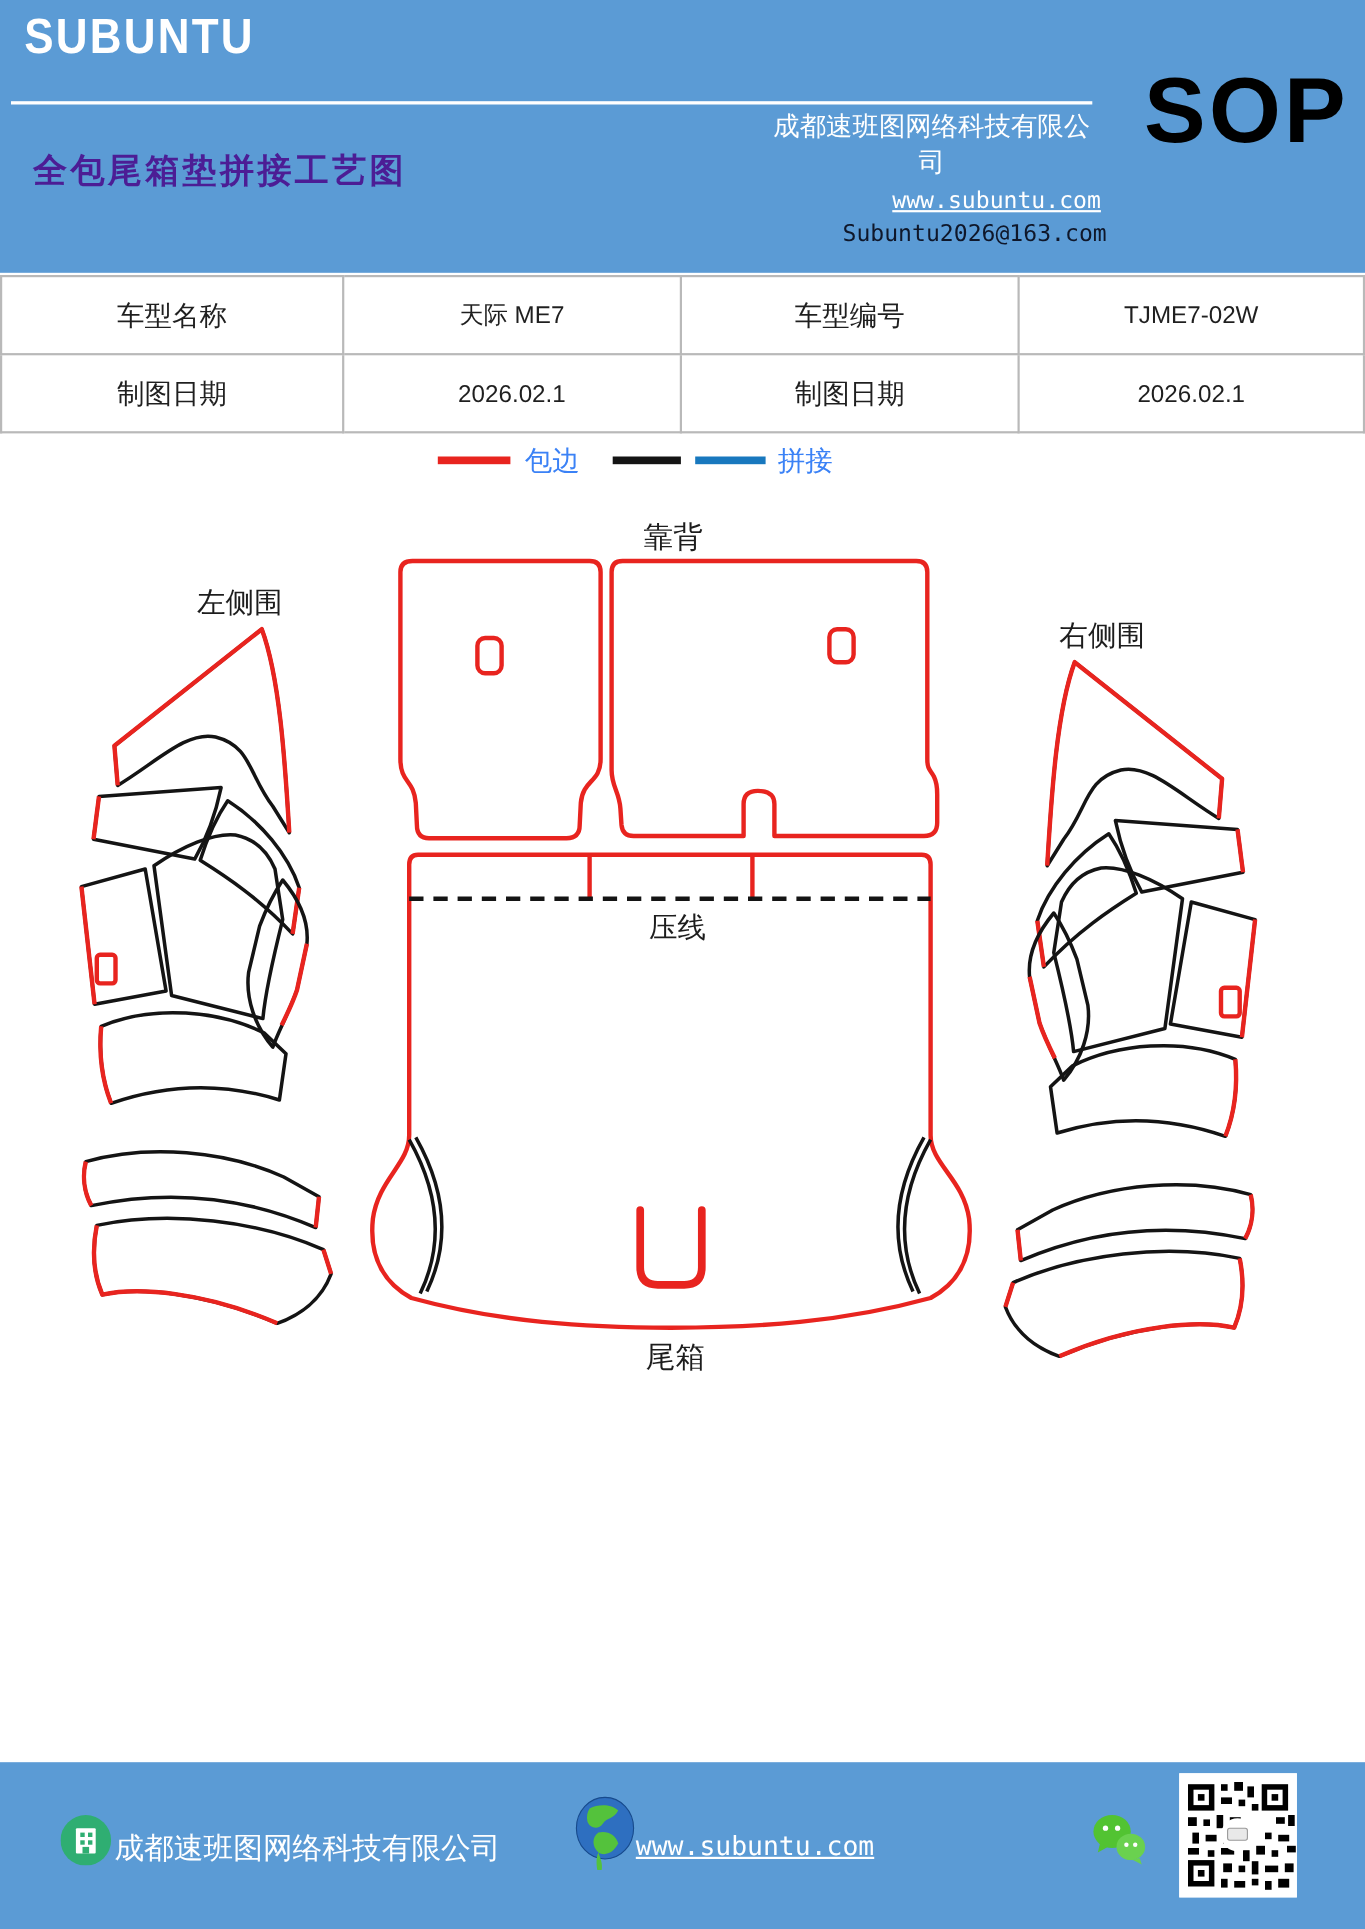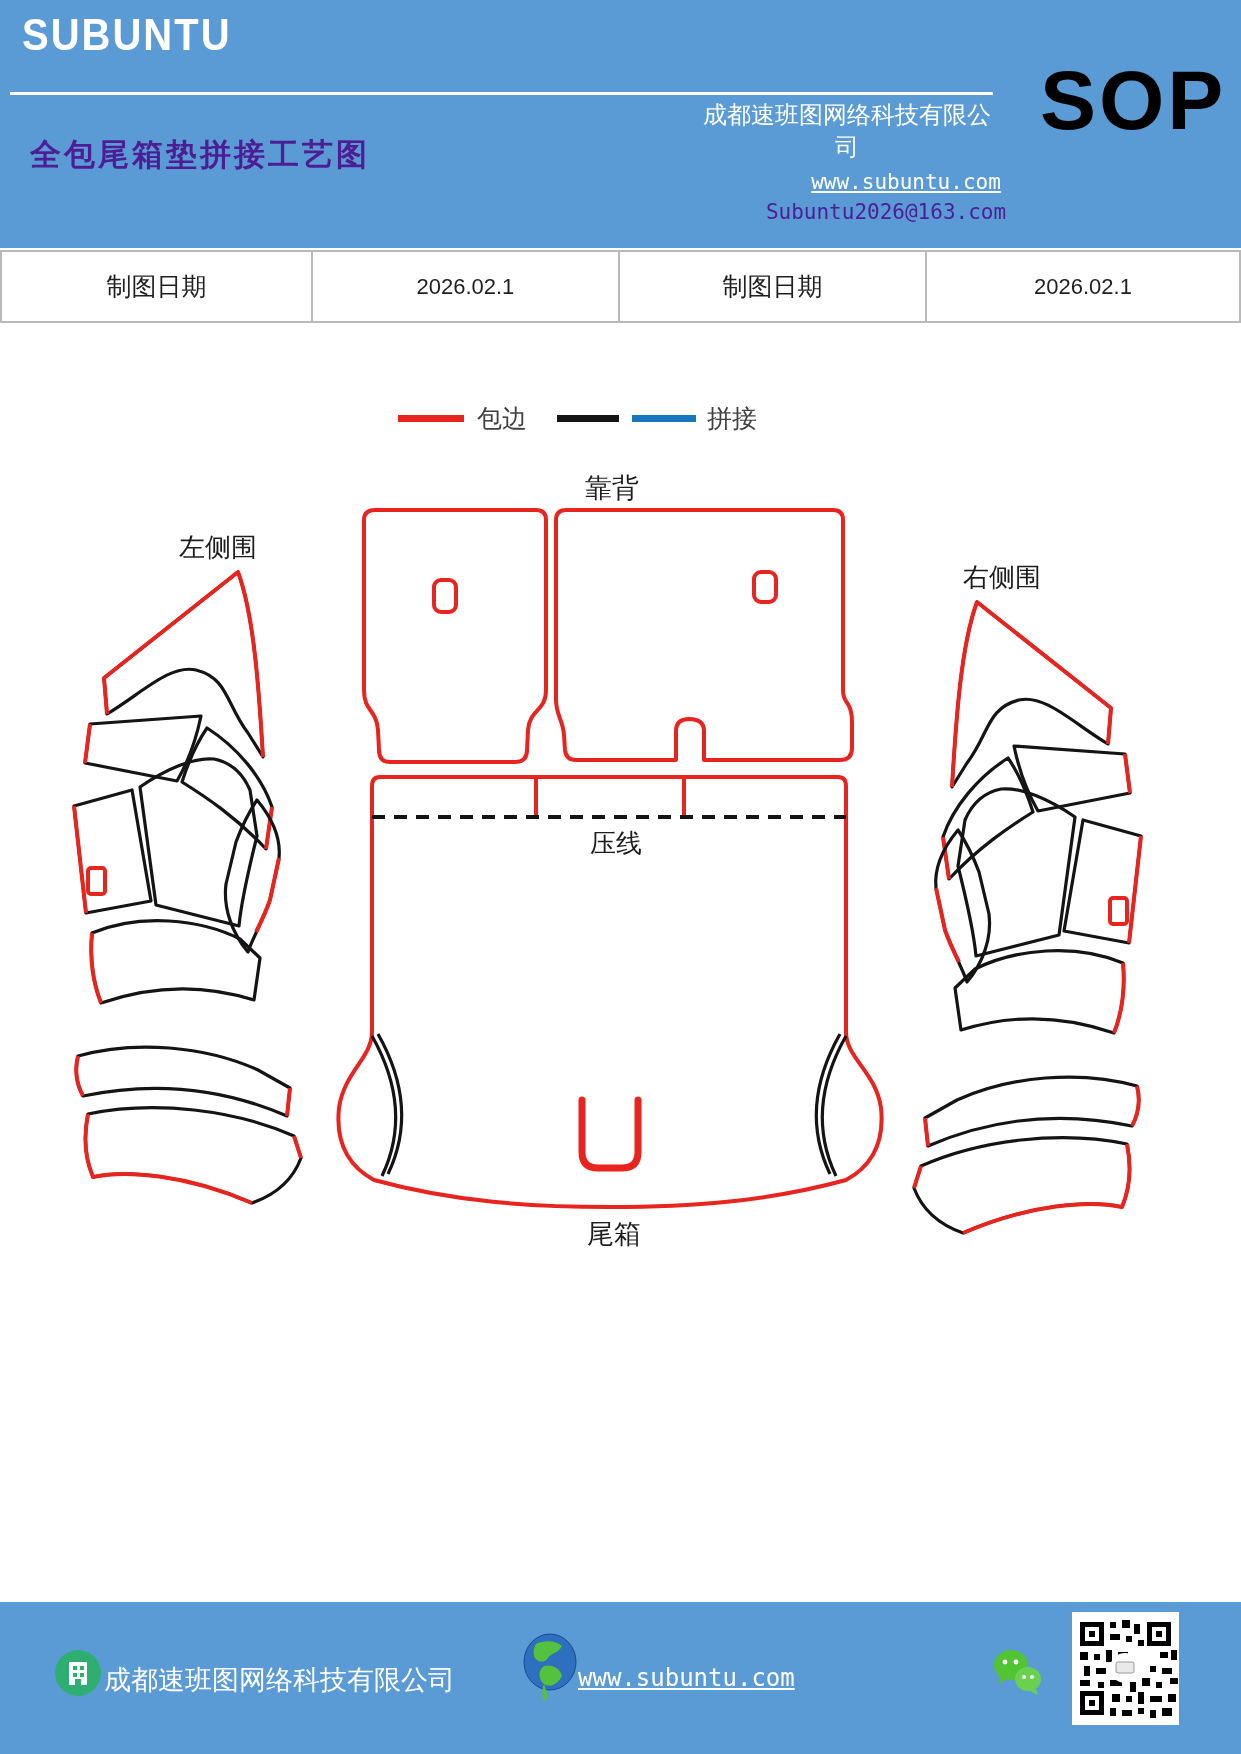--- a/index.html
+++ b/index.html
@@ -10,32 +10,32 @@
   .logo{position:absolute;left:22px;top:12px;color:#fff;font-size:40px;font-weight:bold;
         letter-spacing:2px;font-family:"Liberation Sans",sans-serif;transform:scaleY(1.12);}
   .header-rule{position:absolute;left:10px;top:92px;width:983px;height:3px;background:#fff;}
   .header-company{position:absolute;left:697px;top:99px;width:300px;text-align:center;color:#fff;
         font-size:24px;font-family:"Liberation Serif",serif;}
   .doc-title{position:absolute;left:30px;top:134px;color:#4c1d95;font-size:31px;font-weight:bold;letter-spacing:3px;}
   .sop{position:absolute;left:1040px;top:52px;color:#000000;font-size:84px;font-weight:bold;
         letter-spacing:3px;font-family:"Liberation Sans",sans-serif;}
   .header-www{position:absolute;left:806px;top:170px;width:200px;text-align:center;color:#fff;
         font-size:21px;font-family:"DejaVu Sans Mono",monospace;text-decoration:underline;}
-  .header-mail{position:absolute;left:746px;top:200px;width:280px;text-align:center;color:#4c1d95;
+  .header-mail{position:absolute;left:746px;top:200px;width:280px;text-align:center;color:#0f172a;
         font-size:21px;font-family:"DejaVu Sans Mono",monospace;}
   
   .info-table{position:absolute;left:0;top:250px;width:1241px;border-collapse:collapse;}
   .info-table td{border:2px solid #b9b9b9;height:67px;text-align:center;vertical-align:middle;color:#1f1f1f;}
   .info-table td.lab{font-size:25px;font-family:"Liberation Serif",serif;}
   .info-table td.val{font-size:22px;}
   .info-table td.val.bold{font-weight:normal;}
   .c1{width:312px;} .c2{width:307px;} .c3{width:308px;} .c4{width:314px;}
   
   .legend{position:absolute;left:398px;top:402px;display:flex;align-items:center;
-          font-size:25px;color:#404040;}
+          font-size:25px;color:#3b82f6;}
   .sw{height:7px;display:inline-block;}
   .sw-red{width:66px;background:#e8241f;margin-right:13px;}
   .sw-black{width:62px;background:#141414;margin-left:30px;margin-right:13px;}
   .sw-blue{width:64px;background:#1878be;margin-right:11px;}
   
   .diagram{position:absolute;left:0;top:370px;width:1241px;height:900px;}
   .diagram text{font-family:"Liberation Sans",sans-serif;fill:#1d1d1d;}
   
   .footer{position:absolute;left:0;top:1602px;width:1241px;height:152px;background:#5b9bd5;}
   .f-company{position:absolute;left:104px;top:60px;color:#fff;font-size:27px;
@@ -55,20 +55,26 @@
     <div class="header-rule"></div>
     <div class="header-company">成都速班图网络科技有限公司</div>
     <div class="doc-title">全包尾箱垫拼接工艺图</div>
     <div class="sop">SOP</div>
     <div class="header-www">www.subuntu.com</div>
     <div class="header-mail">Subuntu2026@163.com</div>
   </div>
 
   <table class="info-table">
     <tbody>
+        <tr>
+      <td class="lab c1">车型名称</td>
+      <td class="val c2">天际 ME7</td>
+      <td class="lab c3">车型编号</td>
+      <td class="val c4">TJME7-02W</td>
+    </tr>
     <tr>
       <td class="lab c1">制图日期</td>
       <td class="val c2 bold">2026.02.1</td>
       <td class="lab c3">制图日期</td>
       <td class="val c4 bold">2026.02.1</td>
     </tr>
   </tbody>
     </table>
 
   <div class="legend">

